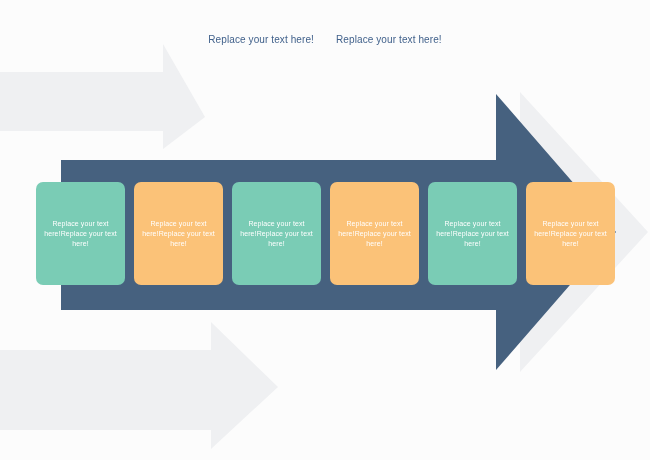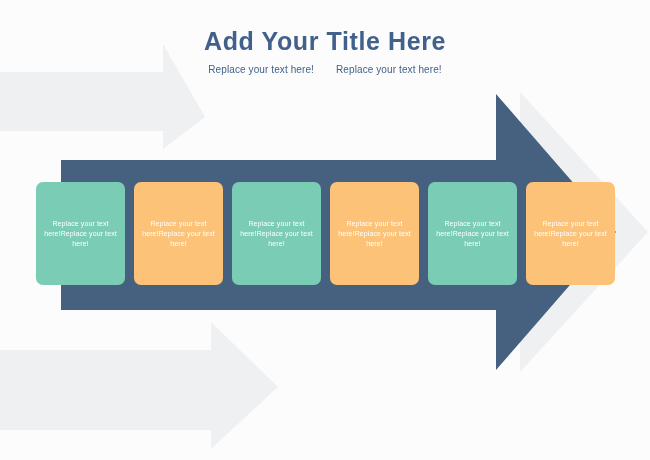--- a/index.html
+++ b/index.html
@@ -103,21 +103,20 @@
     <polygon fill="#eff0f2" points="0,350 211,350 211,322 278,387 211,449 211,430 0,430"></polygon>
 
     <polygon fill="#eff0f2" points="330,162 520,162 520,92 648,232 520,372 520,302 330,302"></polygon>
   </svg>
 
   <svg id="arrow-svg" viewBox="0 0 650 460">
     <polygon fill="#46617f" points="61,160 496,160 496,94 616,232 496,370 496,310 61,310"></polygon>
   </svg>
 
   <div class="title-block">
-    <div class="main-title">Add Your Title Here</div>
     <div class="sub-line">
       <span>Replace your text here!</span><span class="sub-gap"></span><span>Replace your text here!</span>
     </div>
   </div>
 
   <div class="cards-row">
     <div class="card card-teal">
       <div class="card-text">Replace your text here!Replace your text here!</div>
     </div>
     <div class="card card-amber">

